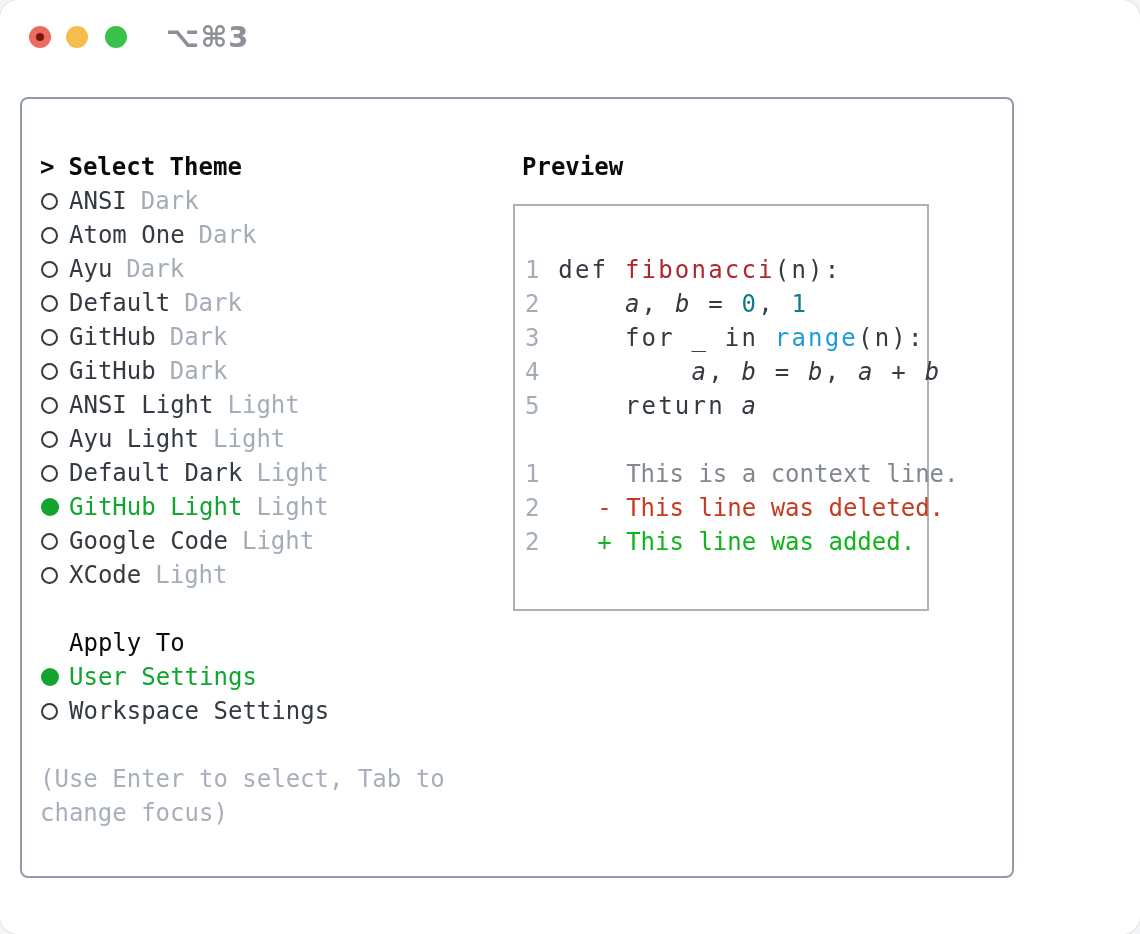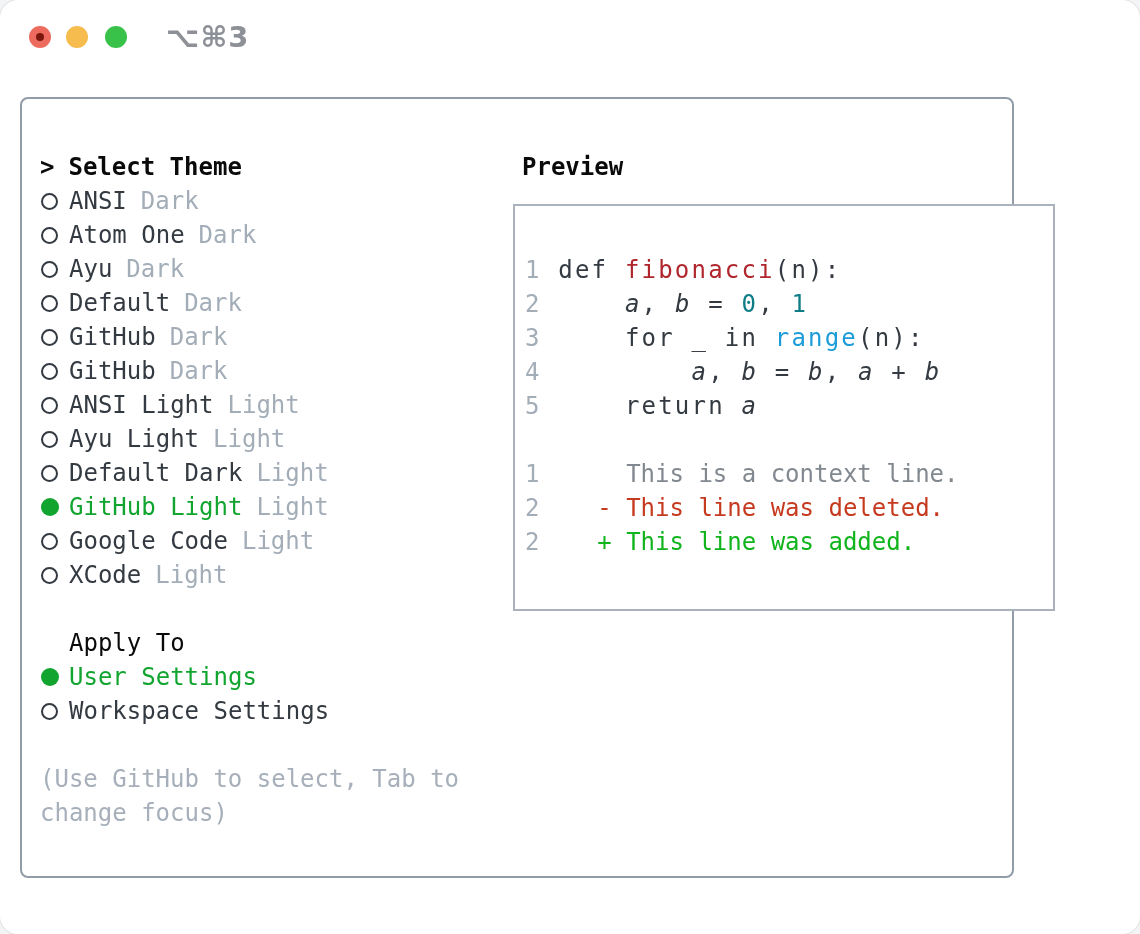--- a/index.html
+++ b/index.html
@@ -36,21 +36,21 @@
   .radio{flex:0 0 auto;width:17px;height:17px;border-radius:50%;margin:0 11px 0 1px;
     border:2.5px solid var(--radio-outline);}
   .radio.sel{border:none;background:var(--accent-green);width:18px;height:18px;margin:0 10px 0 1px;}
   .t-name{color:var(--text-dark);}
   .t-variant{color:var(--muted-gray);margin-left:14px;}
   .sel-row .t-name{color:var(--accent-green);}
   .apply-hdr{color:var(--text-black);padding-left:29px;}
   .hint{color:var(--hint-gray);}
   
   .col-right{position:absolute;left:500px;top:51px;}
-  .preview-box{position:absolute;left:491px;top:105px;width:542px;height:407px;
+  .preview-box{position:absolute;left:491px;top:105px;width:416px;height:407px;
     border:2px solid var(--preview-border);background:#fff;padding:47px 8px 0 10px;}
   .code-row{height:34px;line-height:34px;font-size:24px;white-space:pre;}
   .py{letter-spacing:2.2px;}
   .ln{color:var(--muted-gray);}
   .seg-d{color:var(--text-dark);}
   .seg-fn{color:var(--fn-red);}
   .seg-n{color:var(--num-teal);}
   .seg-b{color:var(--builtin-blue);margin-top:6px;}
   .seg-v{color:var(--text-dark);font-style:italic;}
   .diff-context{color:var(--context-gray);}
@@ -117,21 +117,21 @@
       <div class="row apply-hdr">Apply To</div>
       <div id="apply-list">
           <div class="row apply-item sel-row">
     <span class="radio sel"></span><span class="t-name">User Settings</span>
   </div>
           <div class="row apply-item">
     <span class="radio"></span><span class="t-name">Workspace Settings</span>
   </div>
         </div>
       <div class="row blank"></div>
-      <div class="row hint">(Use GitHub to select, Tab to</div>
+      <div class="row hint">(Use Enter to select, Tab to</div>
       <div class="row hint">change focus)</div>
     </div>
 
     <div class="col-right">
       <div class="row hdr">Preview</div>
     </div>
 
     <div class="preview-box">
       <div id="code-lines">
           <div class="code-row py"><span class="ln">1 </span><span class="seg-d">def </span><span class="seg-fn">fibonacci</span><span class="seg-d">(n):</span></div>

